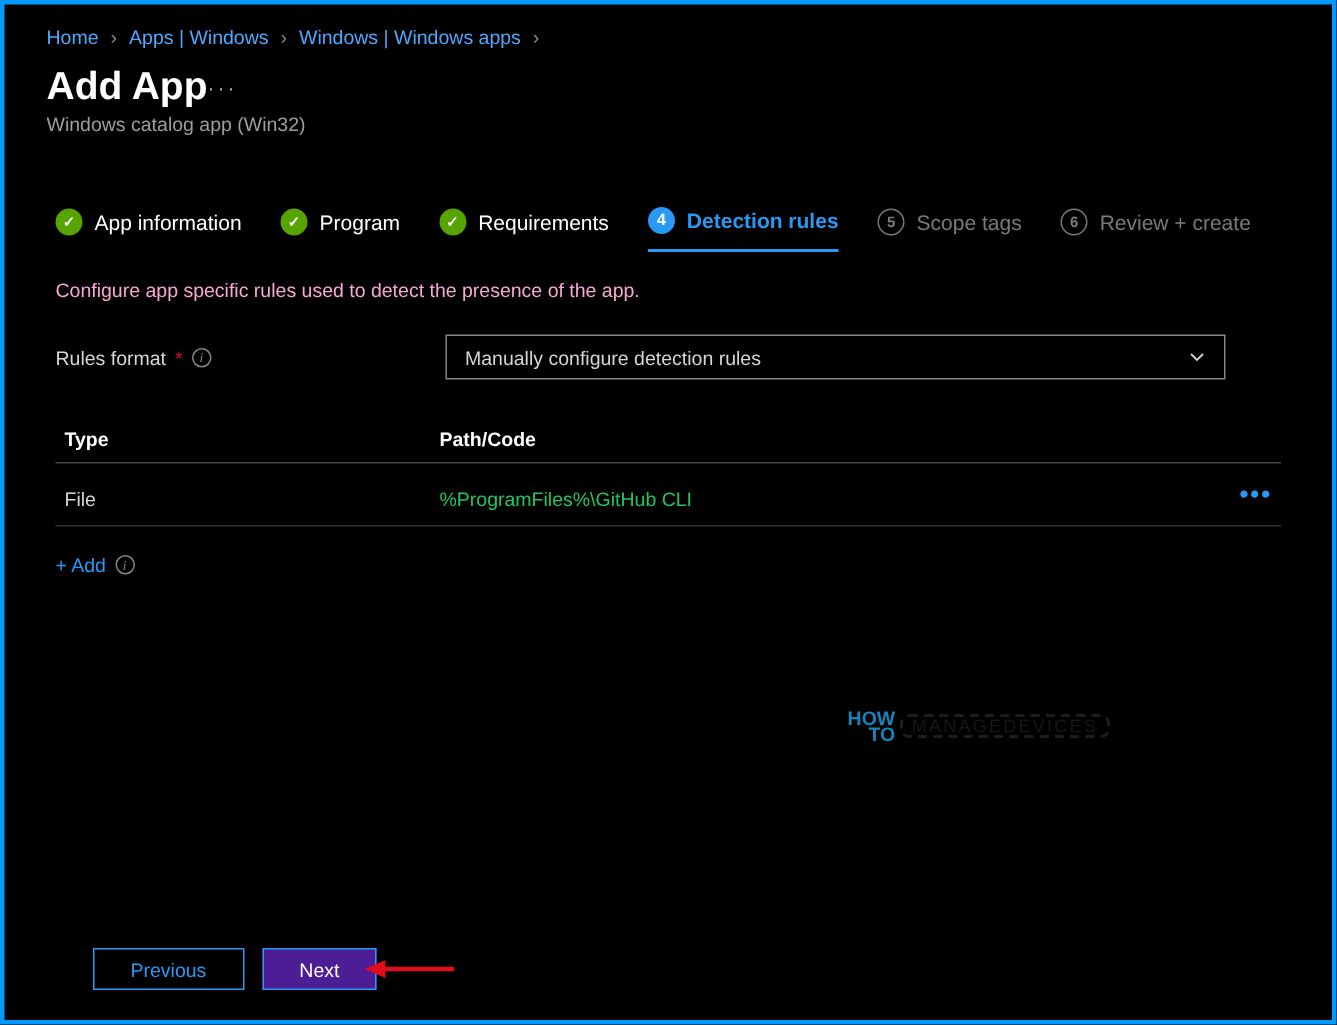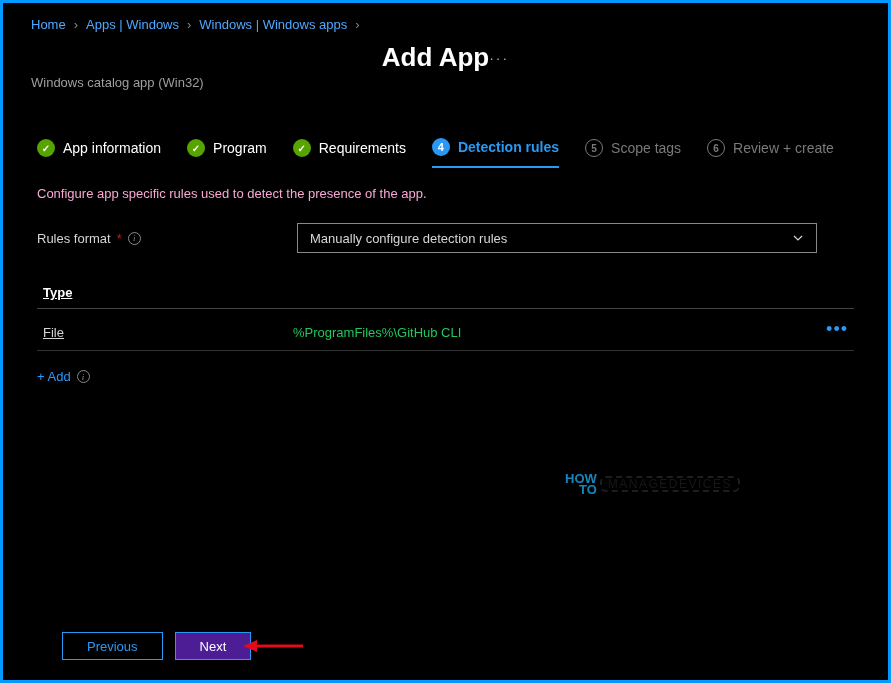--- a/index.html
+++ b/index.html
@@ -36,21 +36,20 @@
       margin: 0 8px;
       color: #888;
     }
     
     .title-block {
       padding: 2px 28px 8px;
     }
     .title-row {
       display: flex;
       align-items: center;
-      justify-content: center;
     }
     .page-title {
       font-size: 26px;
       font-weight: 600;
       color: #fff;
     }
     .title-more {
       color: #aaa;
       font-size: 14px;
       letter-spacing: 2px;
@@ -175,21 +174,21 @@
     .table-header {
       display: flex;
       border-bottom: 1px solid #444;
       padding: 8px 0;
     }
     .th {
       font-size: 13px;
       font-weight: 600;
       color: #fff;
     }
-    .col-type { width: 256px; padding-left: 6px; text-decoration: underline; }
+    .col-type { width: 256px; padding-left: 6px; }
     .col-path { flex: 1; }
     .col-actions { width: 40px; }
     .table-row {
       display: flex;
       border-bottom: 1px solid #333;
       padding: 10px 0;
       align-items: flex-end;
     }
     .td {
       font-size: 13px;
@@ -347,20 +346,21 @@
       <span>Manually configure detection rules</span>
       <svg class="chevron-down" viewBox="0 0 12 12">
           <path d="M2 4 L6 8 L10 4" stroke="#d6d6d6" stroke-width="1.2" fill="none"></path>
         </svg>
     </div>
   </div>
 
   <div class="table">
     <div class="table-header">
       <div class="th col-type">Type</div>
+      <div class="th col-path">Path/Code</div>
       <div class="th col-actions"></div>
     </div>
     <div class="table-row">
       <div class="td col-type">File</div>
       <div class="td col-path">%ProgramFiles%\GitHub CLI</div>
       <div class="td col-actions row-menu">•••</div>
     </div>
   </div>
 
   <div class="add-link">

